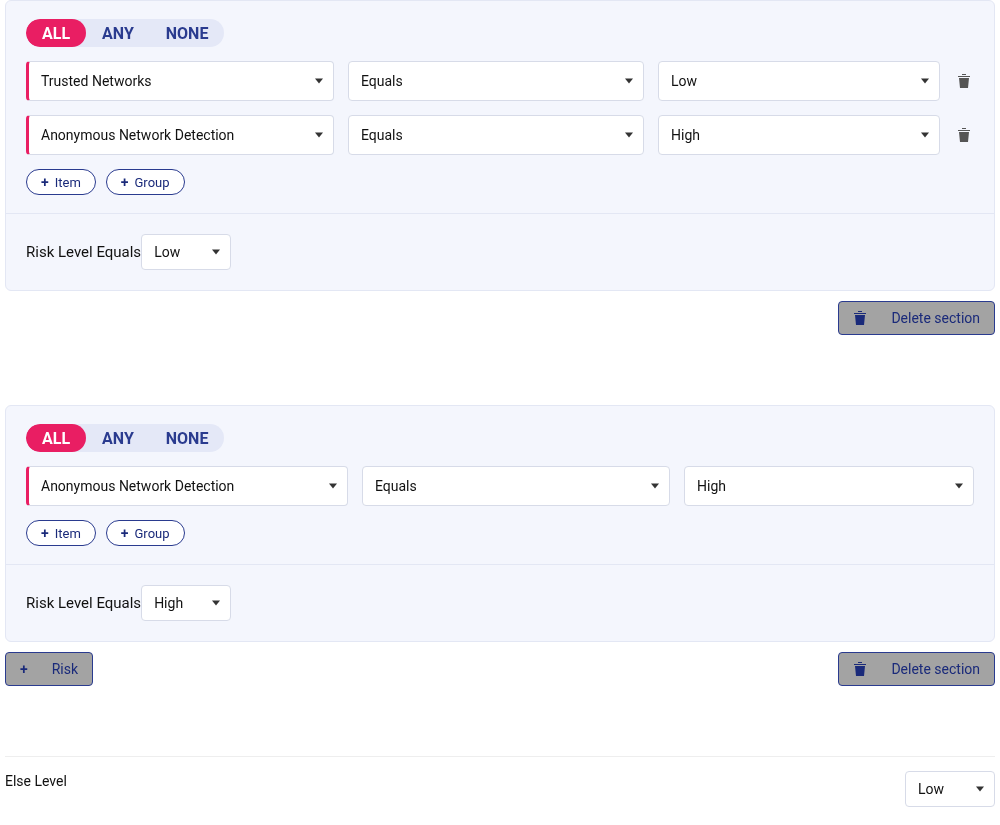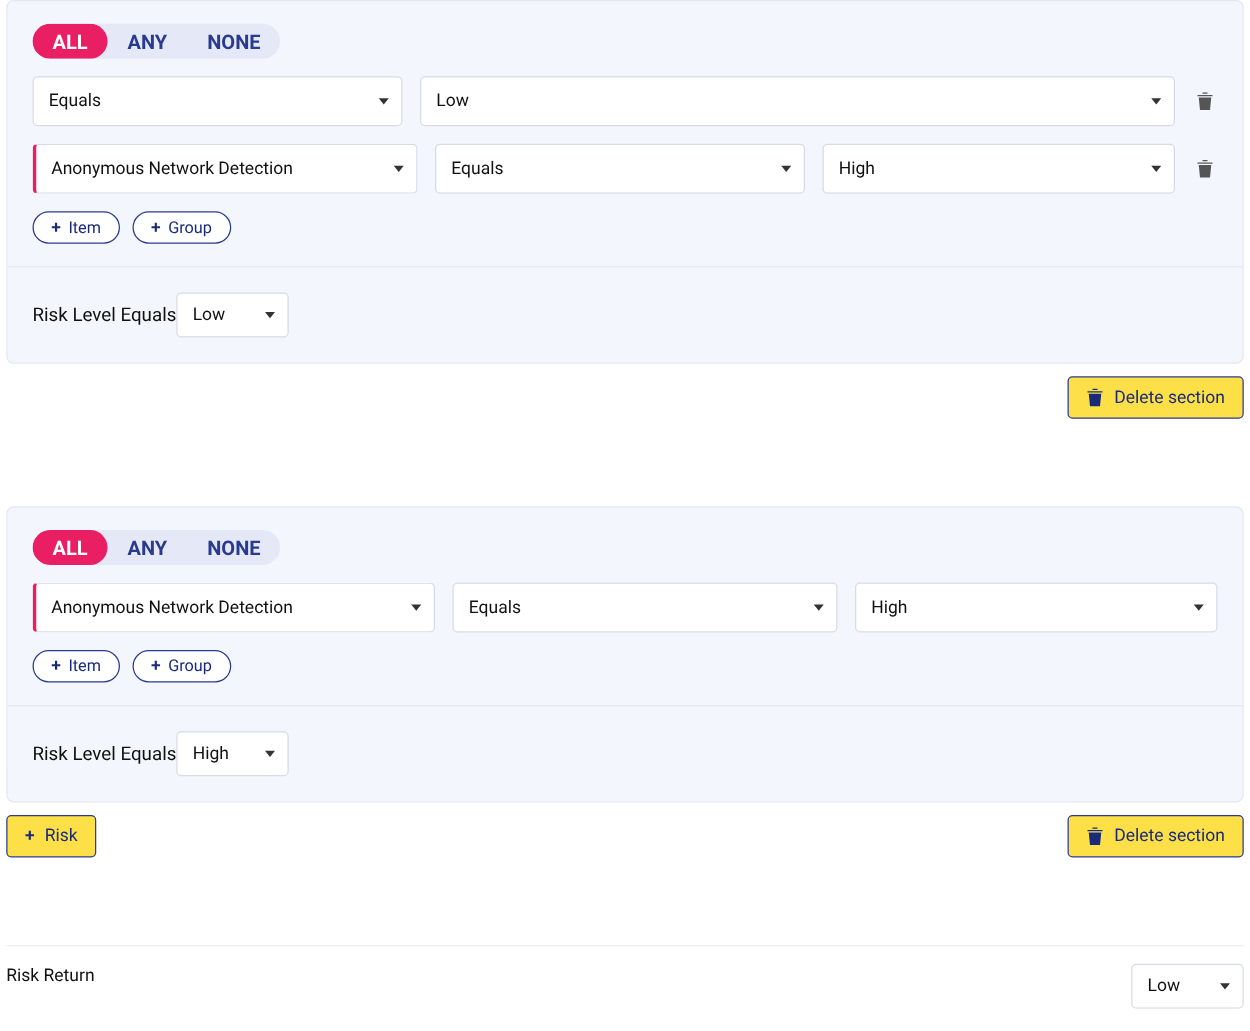--- a/index.html
+++ b/index.html
@@ -139,26 +139,26 @@
     display:flex;
     justify-content:flex-end;
     margin:10px 5px 0 5px;
   }
   .section-footer.with-else {
     justify-content:space-between;
   }
   .outline-btn {
     display:inline-flex;
     align-items:center;
-    gap:8px;
+    gap:24px;
     height:34px;
     padding:0 14px;
     border:1px solid #2a3b8f;
     color:#1a2a7a;
-    background:#fde047;
+    background:#a3a3a3;
     border-radius:4px;
     font-size:14px;
     cursor:pointer;
   }
   .trash-svg {
     width:14px;height:16px;display:inline-block;
   }
   .gap-block { height:70px; }
   .divider {
     border-top:1px solid #eee;
@@ -181,20 +181,24 @@
 
 <div class="section">
   <div class="section-inner">
     <div class="logic-pill-group">
       <div class="logic-pill active">ALL</div>
       <div class="logic-pill">ANY</div>
       <div class="logic-pill">NONE</div>
     </div>
 
     <div class="condition-row">
+      <div class="dropdown field col-field">
+        <span>Trusted Networks</span>
+        <span class="caret"></span>
+      </div>
       <div class="dropdown col-op">
         <span>Equals</span>
         <span class="caret"></span>
       </div>
       <div class="dropdown col-val">
         <span>Low</span>
         <span class="caret"></span>
       </div>
       <div class="row-trash">
         <svg class="trash-svg" viewBox="0 0 14 16" fill="#555">
@@ -308,18 +312,18 @@
     <svg class="trash-svg" viewBox="0 0 14 16" fill="#1a2a7a">
         <path d="M1 3h12v1H1zM5 1h4v1H5zM2 5h10l-1 10H3z"></path>
       </svg>
     <span>Delete section</span>
   </div>
 </div>
 
 <div class="divider"></div>
 
 <div class="else-return-row">
-  <span class="else-return-label">Risk Return</span>
+  <span class="else-return-label">Else Level</span>
   <div class="result-dd">
     <span>Low</span>
     <span class="caret"></span>
   </div>
 </div>
 
 </body></html>

